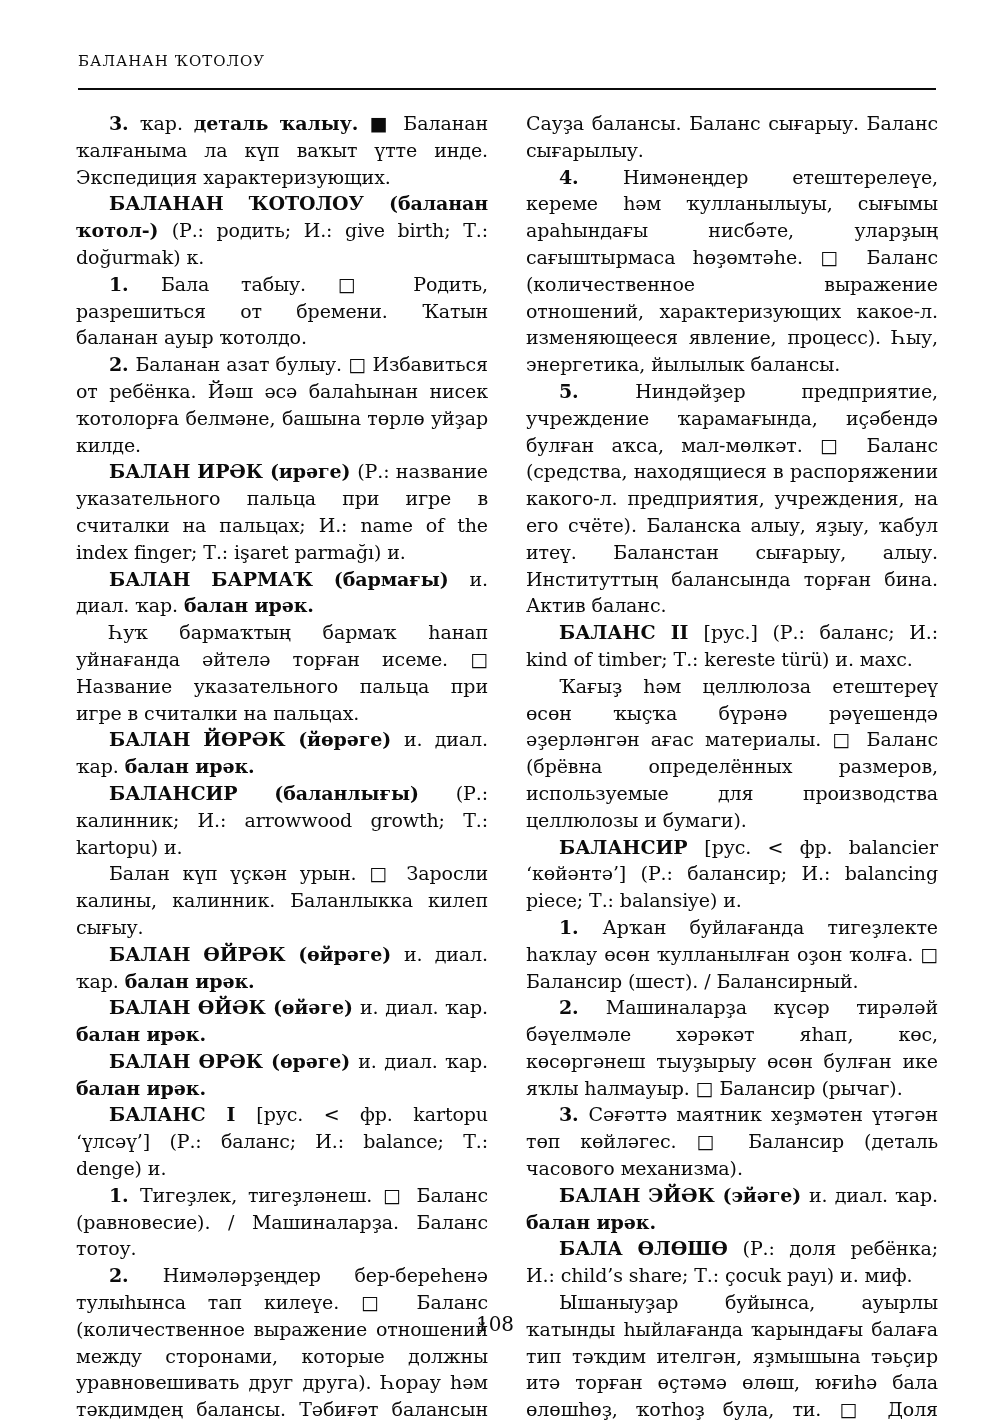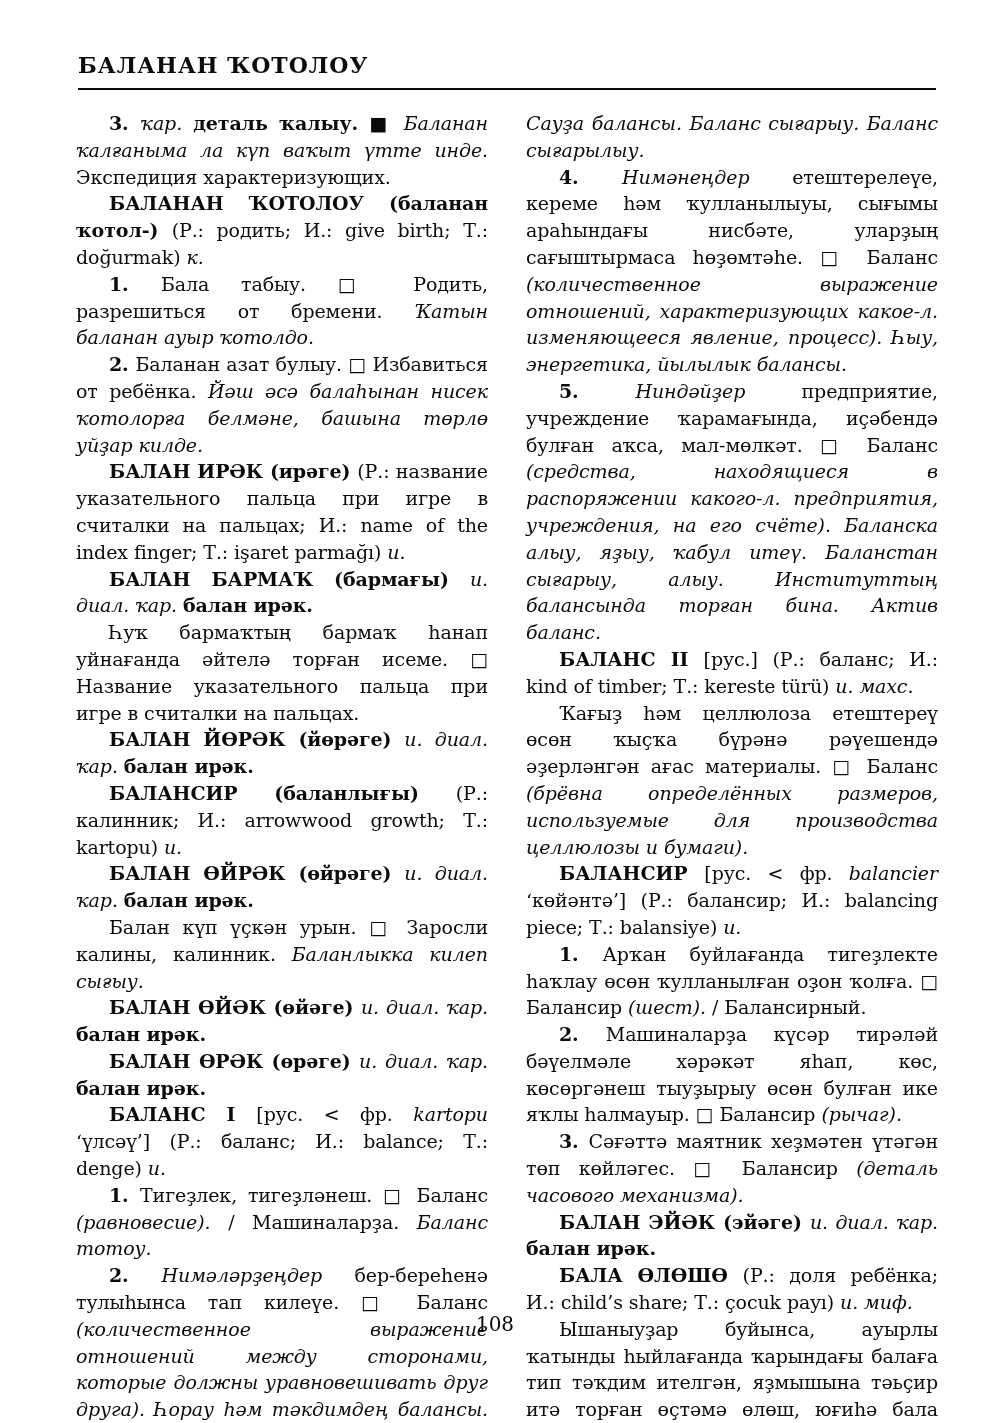--- a/index.html
+++ b/index.html
@@ -13,22 +13,22 @@
     height: 1423px;
     background: #ffffff;
     color: #0b0b0b;
     font-family: "DejaVu Serif", "Liberation Serif", serif;
     overflow: hidden;
   }
   .running-head {
     position: absolute;
     left: 78px;
     top: 52px;
-    font-size: 22px;
-    font-weight: bold;
+    font-size: 15px;
+    font-weight: normal;
     letter-spacing: 1px;
     white-space: nowrap;
   }
   .head-rule {
     position: absolute;
     left: 78px;
     top: 88px;
     width: 858px;
     height: 2px;
     background: #0b0b0b;
@@ -49,21 +49,21 @@
     margin: 0;
     font-size: 19px;
     line-height: 26.8px;
     text-align: justify;
     text-indent: 33px;
     letter-spacing: -0.1px;
     hyphens: none;
   }
   .para.no-indent { text-indent: 0; }
   .run-b  { font-weight: bold; }
-  .run-i  { font-style: italic; }
+  .run-i  { }
   .page-number {
     position: absolute;
     left: 64px;
     top: 1312px;
     width: 862px;
     text-align: center;
     font-size: 20px;
   }
 </style>
 </head>
@@ -77,22 +77,22 @@
     <div class="column" id="left-column">
         <p class="para"><span class="run-b">3. </span><span class="run-i">ҡар. </span><span class="run-b">деталь ҡалыу. </span><span>■ </span><span class="run-i">Баланан ҡалғаныма ла күп ваҡыт үтте инде. </span><span>Экспедиция характеризующих.</span></p>
         <p class="para"><span class="run-b">БАЛАНАН ҠОТОЛОУ (баланан ҡотол-) </span><span>(Р.: родить; И.: give birth; Т.: doğurmak) </span><span class="run-i">к.</span></p>
         <p class="para"><span class="run-b">1. </span><span>Бала табыу. □ Родить, разрешиться от бремени. </span><span class="run-i">Ҡатын баланан ауыр ҡотолдо.</span></p>
         <p class="para"><span class="run-b">2. </span><span>Баланан азат булыу. □ Избавиться от ребёнка. </span><span class="run-i">Йәш әсә балаһынан нисек ҡотолорға белмәне, башына төрлө уйҙар килде.</span></p>
         <p class="para"><span class="run-b">БАЛАН ИРӘК (ирәге) </span><span>(Р.: название указательного пальца при игре в считалки на пальцах; И.: name of the index finger; Т.: işaret parmağı) </span><span class="run-i">и.</span></p>
         <p class="para"><span class="run-b">БАЛАН БАРМАҠ (бармағы) </span><span class="run-i">и. диал. ҡар. </span><span class="run-b">балан ирәк.</span></p>
         <p class="para"><span>Һуҡ бармаҡтың бармаҡ һанап уйнағанда әйтелә торған исеме. □ Название указательного пальца при игре в считалки на пальцах.</span></p>
         <p class="para"><span class="run-b">БАЛАН ЙӨРӘК (йөрәге) </span><span class="run-i">и. диал. ҡар. </span><span class="run-b">балан ирәк.</span></p>
         <p class="para"><span class="run-b">БАЛАНСИР (баланлығы) </span><span>(Р.: калинник; И.: arrowwood growth; Т.: kartopu) </span><span class="run-i">и.</span></p>
+        <p class="para"><span>Балан күп үҫкән урын. □ Заросли калины, калинник. </span><span class="run-i">Баланлыкка килеп сығыу.</span></p>
         <p class="para"><span class="run-b">БАЛАН ӨЙРӘК (өйрәге) </span><span class="run-i">и. диал. ҡар. </span><span class="run-b">балан ирәк.</span></p>
-        <p class="para"><span>Балан күп үҫкән урын. □ Заросли калины, калинник. </span><span class="run-i">Баланлыкка килеп сығыу.</span></p>
         <p class="para"><span class="run-b">БАЛАН ӨЙӘК (өйәге) </span><span class="run-i">и. диал. ҡар. </span><span class="run-b">балан ирәк.</span></p>
         <p class="para"><span class="run-b">БАЛАН ӨРӘК (өрәге) </span><span class="run-i">и. диал. ҡар. </span><span class="run-b">балан ирәк.</span></p>
         <p class="para"><span class="run-b">БАЛАНС I </span><span>[рус. &lt; фр. </span><span class="run-i">kartopu </span><span>‘үлсәү’] (Р.: баланс; И.: balance; Т.: denge) </span><span class="run-i">и.</span></p>
         <p class="para"><span class="run-b">1. </span><span>Тигеҙлек, тигеҙләнеш. □ Баланс </span><span class="run-i">(равновесие). </span><span>/ Машиналарҙа. </span><span class="run-i">Баланс тотоу.</span></p>
         <p class="para"><span class="run-b">2. </span><span class="run-i">Нимәләрҙеңдер </span><span>бер-береһенә тулыһынса тап килеүе. □ Баланс </span><span class="run-i">(количественное выражение отношений между сторонами, которые должны уравновешивать друг друга). Һорау һәм тәкдимдең балансы. Тәбиғәт балансын һаҡлау.</span></p>
       </div>
     <div class="column" id="right-column">
         <p class="para no-indent"><span class="run-i">Сауҙа балансы. Баланс сығарыу. Баланс сығарылыу.</span></p>
         <p class="para"><span class="run-b">4. </span><span class="run-i">Нимәнеңдер </span><span>етештерелеүе, кереме һәм ҡулланылыуы, сығымы араһындағы нисбәте, уларҙың сағыштырмаса һөҙөмтәһе. □ Баланс </span><span class="run-i">(количественное выражение отношений, характеризующих какое-л. изменяющееся явление, процесс). Һыу, энергетика, йылылык балансы.</span></p>
         <p class="para"><span class="run-b">5. </span><span class="run-i">Ниндәйҙер </span><span>предприятие, учреждение ҡарамағында, иҫәбендә булған аҡса, мал-мөлкәт. □ Баланс </span><span class="run-i">(средства, находящиеся в распоряжении какого-л. предприятия, учреждения, на его счёте). Баланска алыу, яҙыу, ҡабул итеү. Баланстан сығарыу, алыу. Институттың балансында торған бина. Актив баланс.</span></p>

